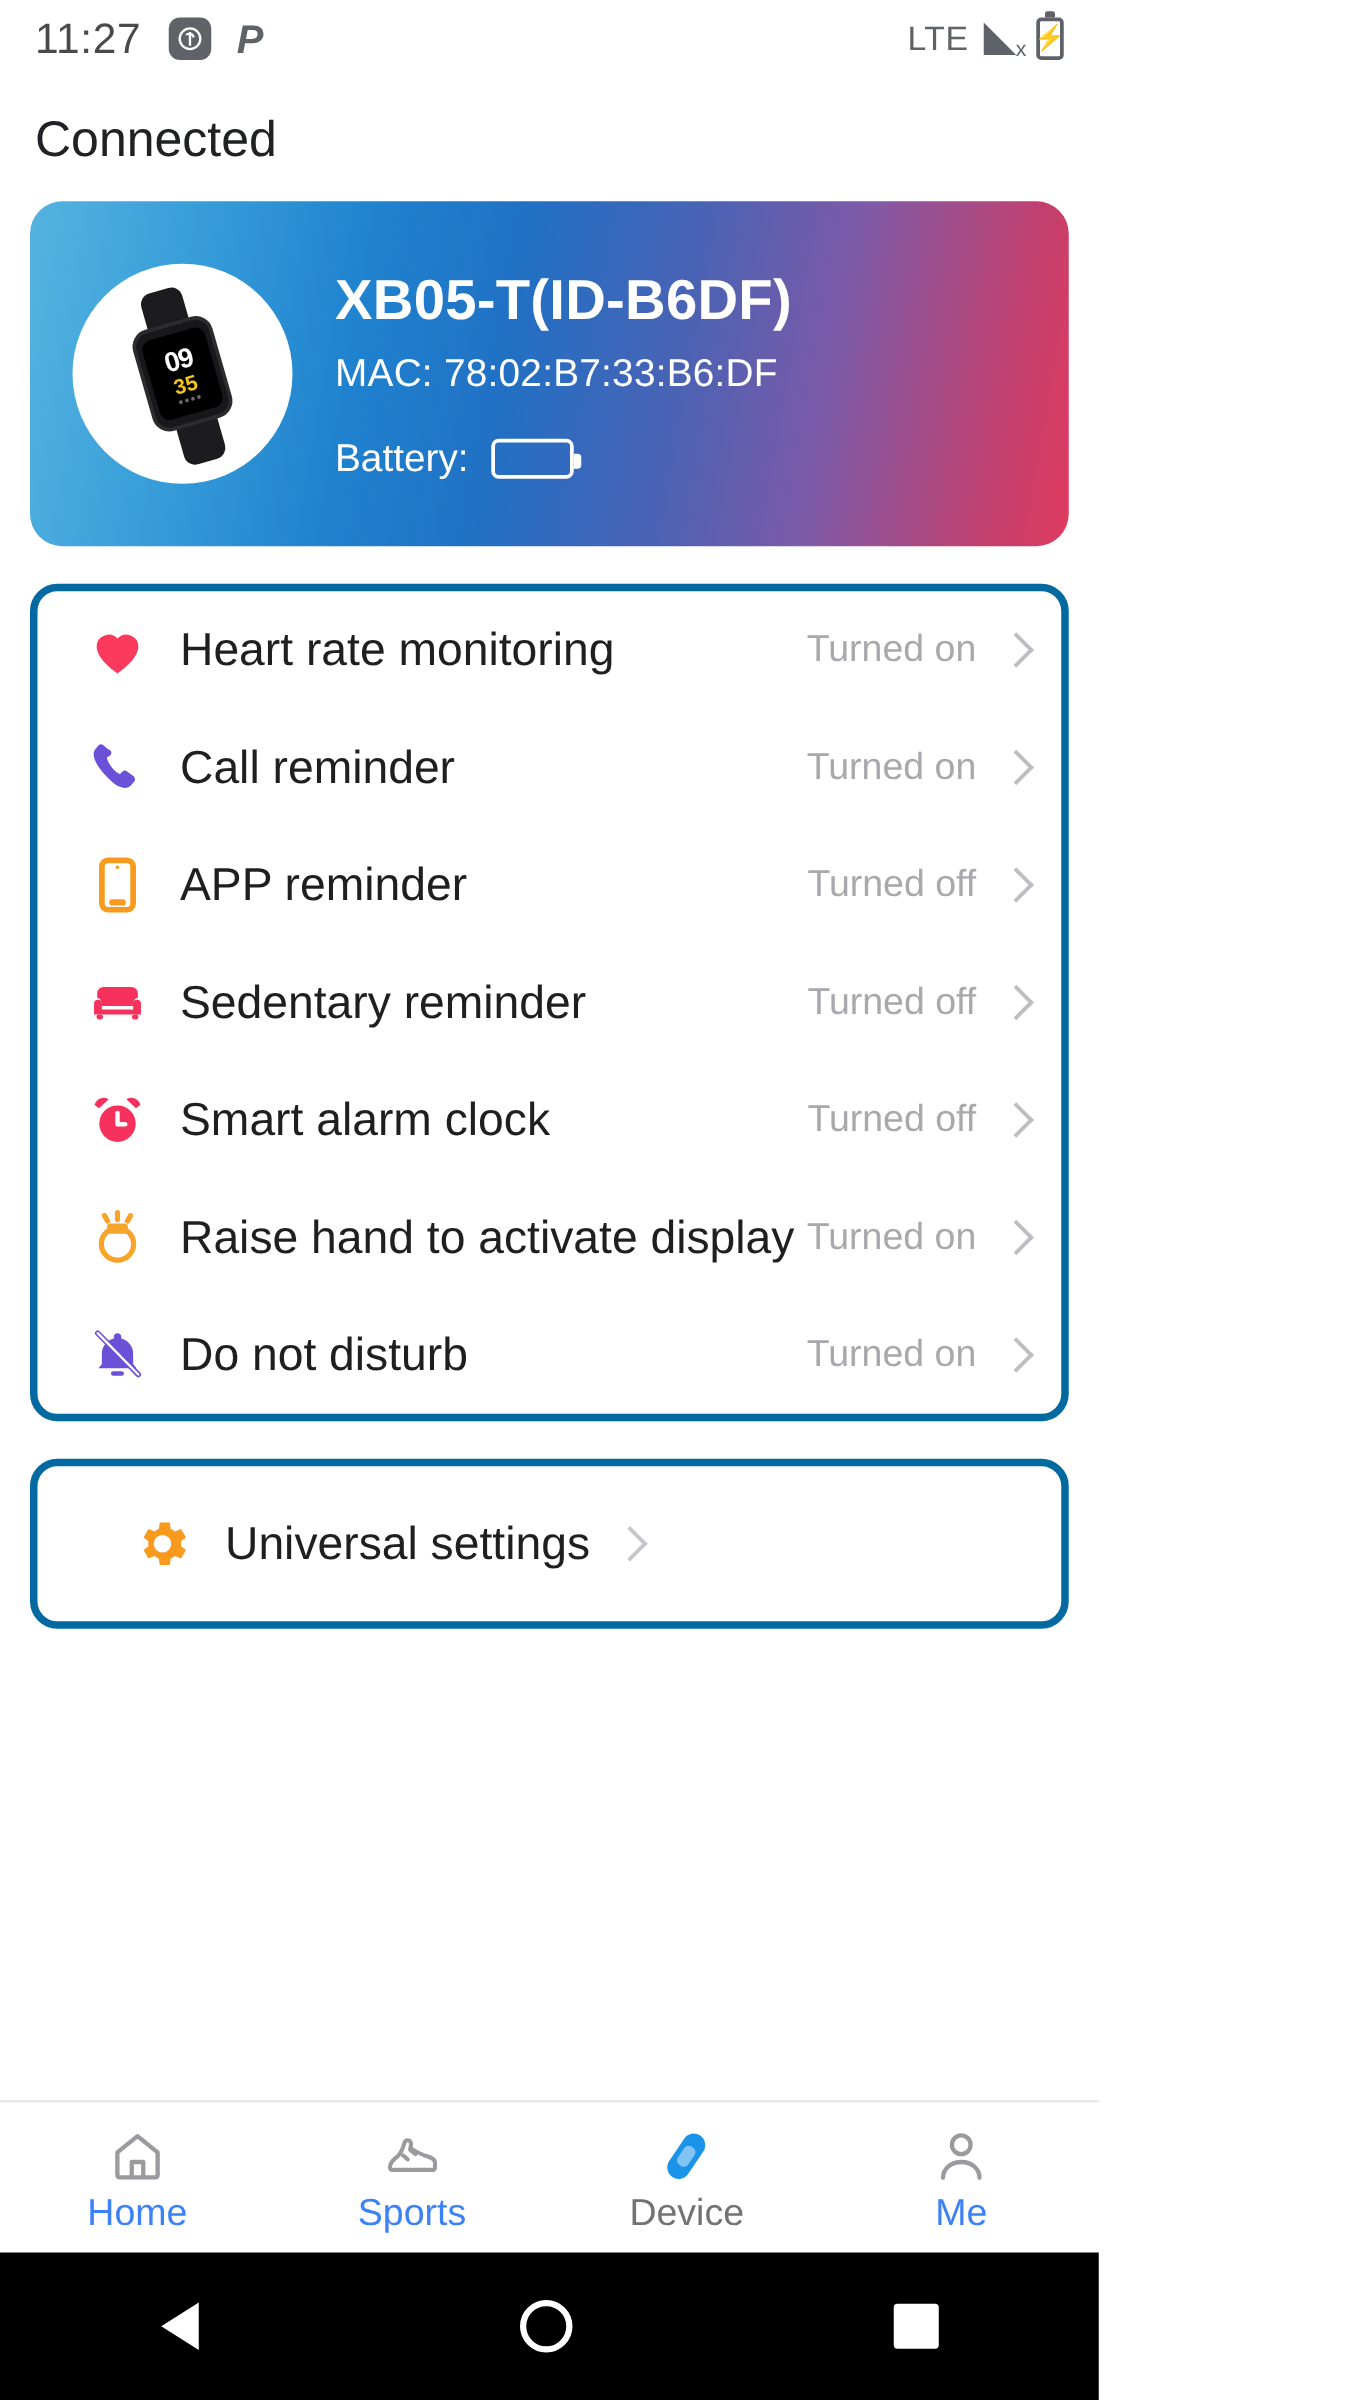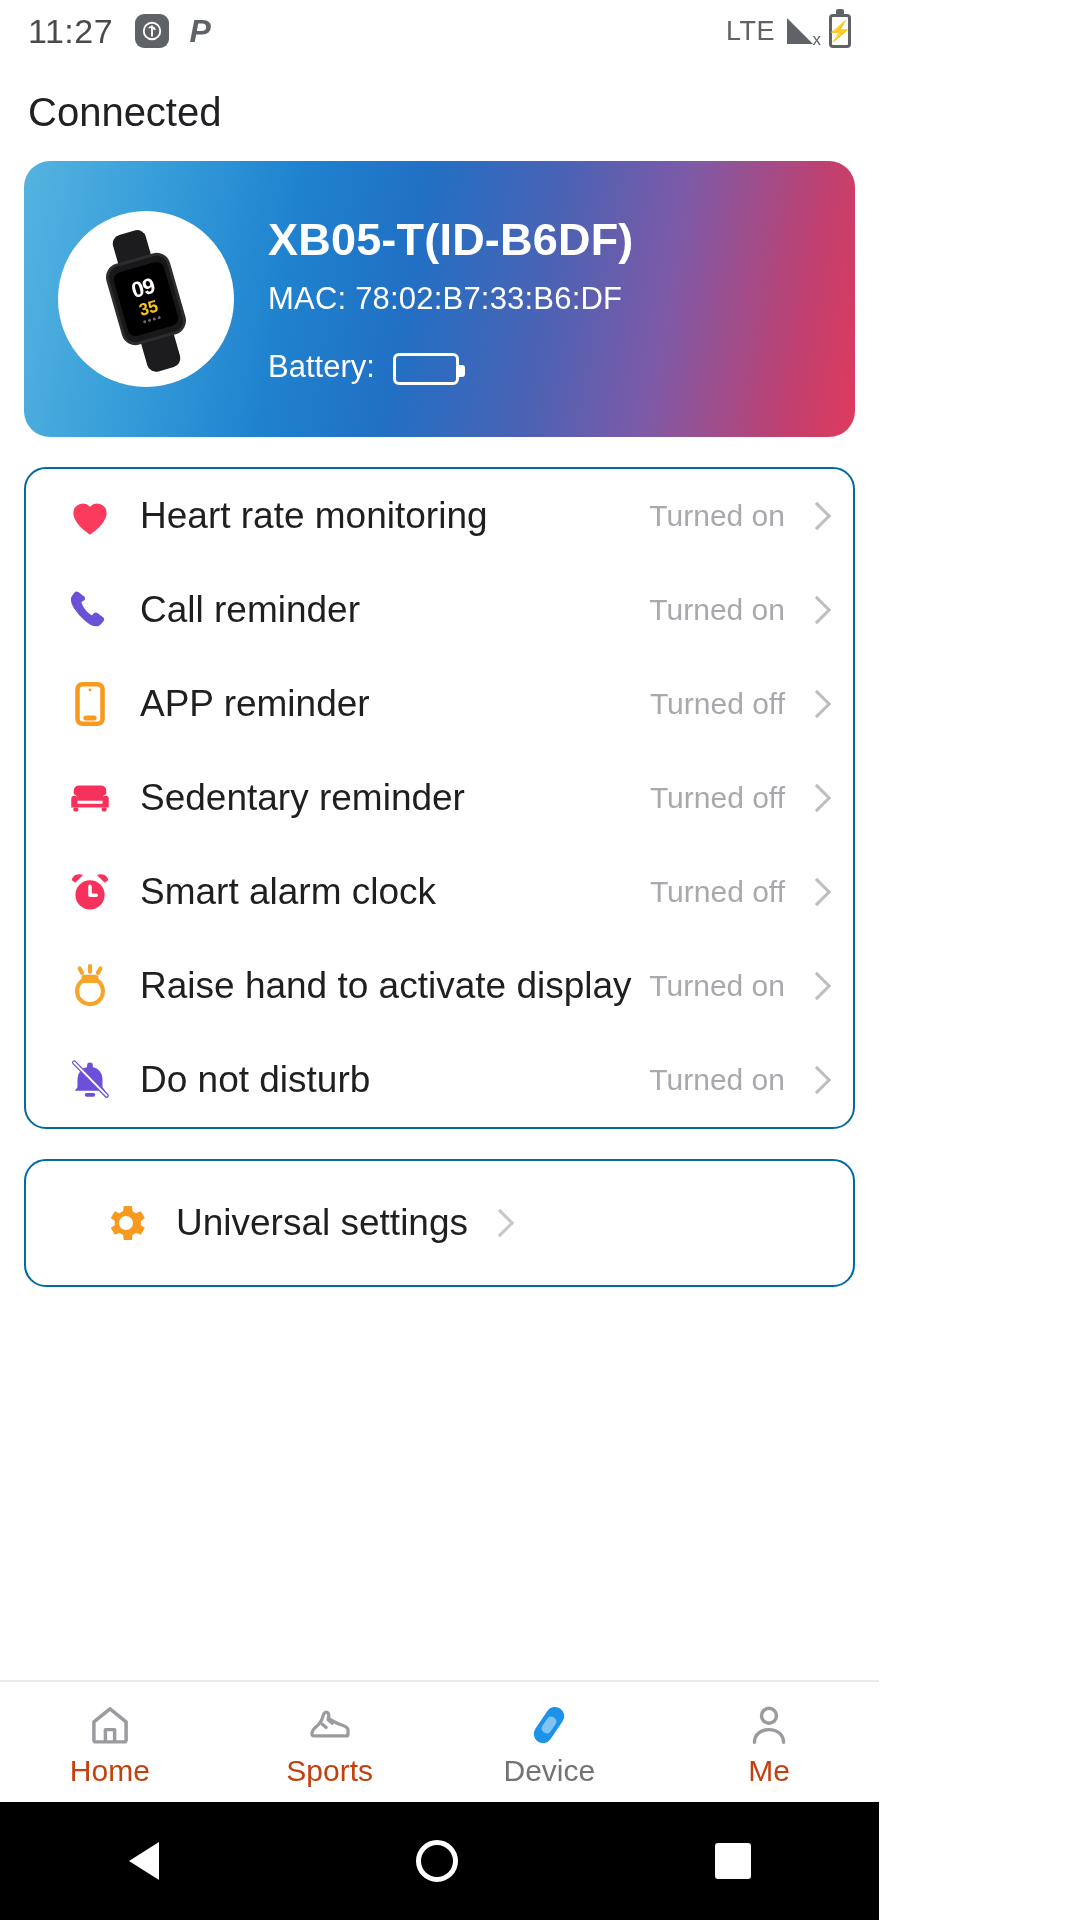--- a/index.html
+++ b/index.html
@@ -98,37 +98,37 @@
     line-height:1;
   }
   .watch .hh { color:#fff; font-size:22px; font-weight:bold; letter-spacing:-1px; }
   .watch .mm { color:#f5c518; font-size:17px; font-weight:bold; margin-top:1px; }
   .watch .dots { display:flex; gap:2px; margin-top:2px; }
   .watch .dots i { width:3px; height:3px; background:#6b6b70; border-radius:50%; display:block; }
 
   .device-info { margin-left:34px; color:#fff; }
   .device-name { font-size:45px; font-weight:700; letter-spacing:0.2px; }
   .device-mac { font-size:31px; margin-top:15px; letter-spacing:0.2px; }
-  .device-batt-row { display:flex; align-items:flex-end; margin-top:32px; }
+  .device-batt-row { display:flex; align-items:center; margin-top:32px; }
   .device-batt-label { font-size:31px; }
   .batt-shell {
     position:relative; margin-left:18px;
     width:66px; height:32px; border:3px solid #fff; border-radius:6px;
     padding:3px;
   }
   .batt-shell:after {
     content:""; position:absolute; right:-9px; top:9px;
     width:6px; height:12px; background:#fff; border-radius:0 3px 3px 0;
   }
   .batt-fill { height:100%; background:#fff; border-radius:2px; }
 
   
   .card {
     margin:30px 24px 0 24px; background:#fff;
-    border:2px solid #0369a1; border-radius:22px;
+    border:6px solid #0369a1; border-radius:22px;
     box-shadow:0 1px 3px rgba(0,0,0,0.03);
   }
   .row {
     display:flex; align-items:center;
     height:94px; padding:0 24px 0 36px;
   }
   .row .icon {
     width:56px; flex:0 0 56px; height:56px;
     display:flex; align-items:center; justify-content:center;
   }
@@ -155,21 +155,21 @@
   .bottom-nav {
     position:absolute; left:0; right:0; bottom:118px; height:122px;
     background:#fff; border-top:2px solid #e9e9ec;
     display:flex; align-items:center;
   }
   .nav-item {
     flex:1; display:flex; flex-direction:column;
     align-items:center; justify-content:center; gap:6px;
   }
   .nav-item .nv-icon { height:52px; display:flex; align-items:flex-end; }
-  .nav-item .nv-label { font-size:30px; color:#c2410c; }
+  .nav-item .nv-label { font-size:30px; color:#3b82f6; }
   .nav-item.active .nv-label { color:#737373; }
 
   
   .android-nav {
     position:absolute; left:0; right:0; bottom:0; height:118px;
     background:#000; display:flex; align-items:center; justify-content:space-around;
   }
   .an-back {
     width:0; height:0;
     border-right:30px solid #fff;

